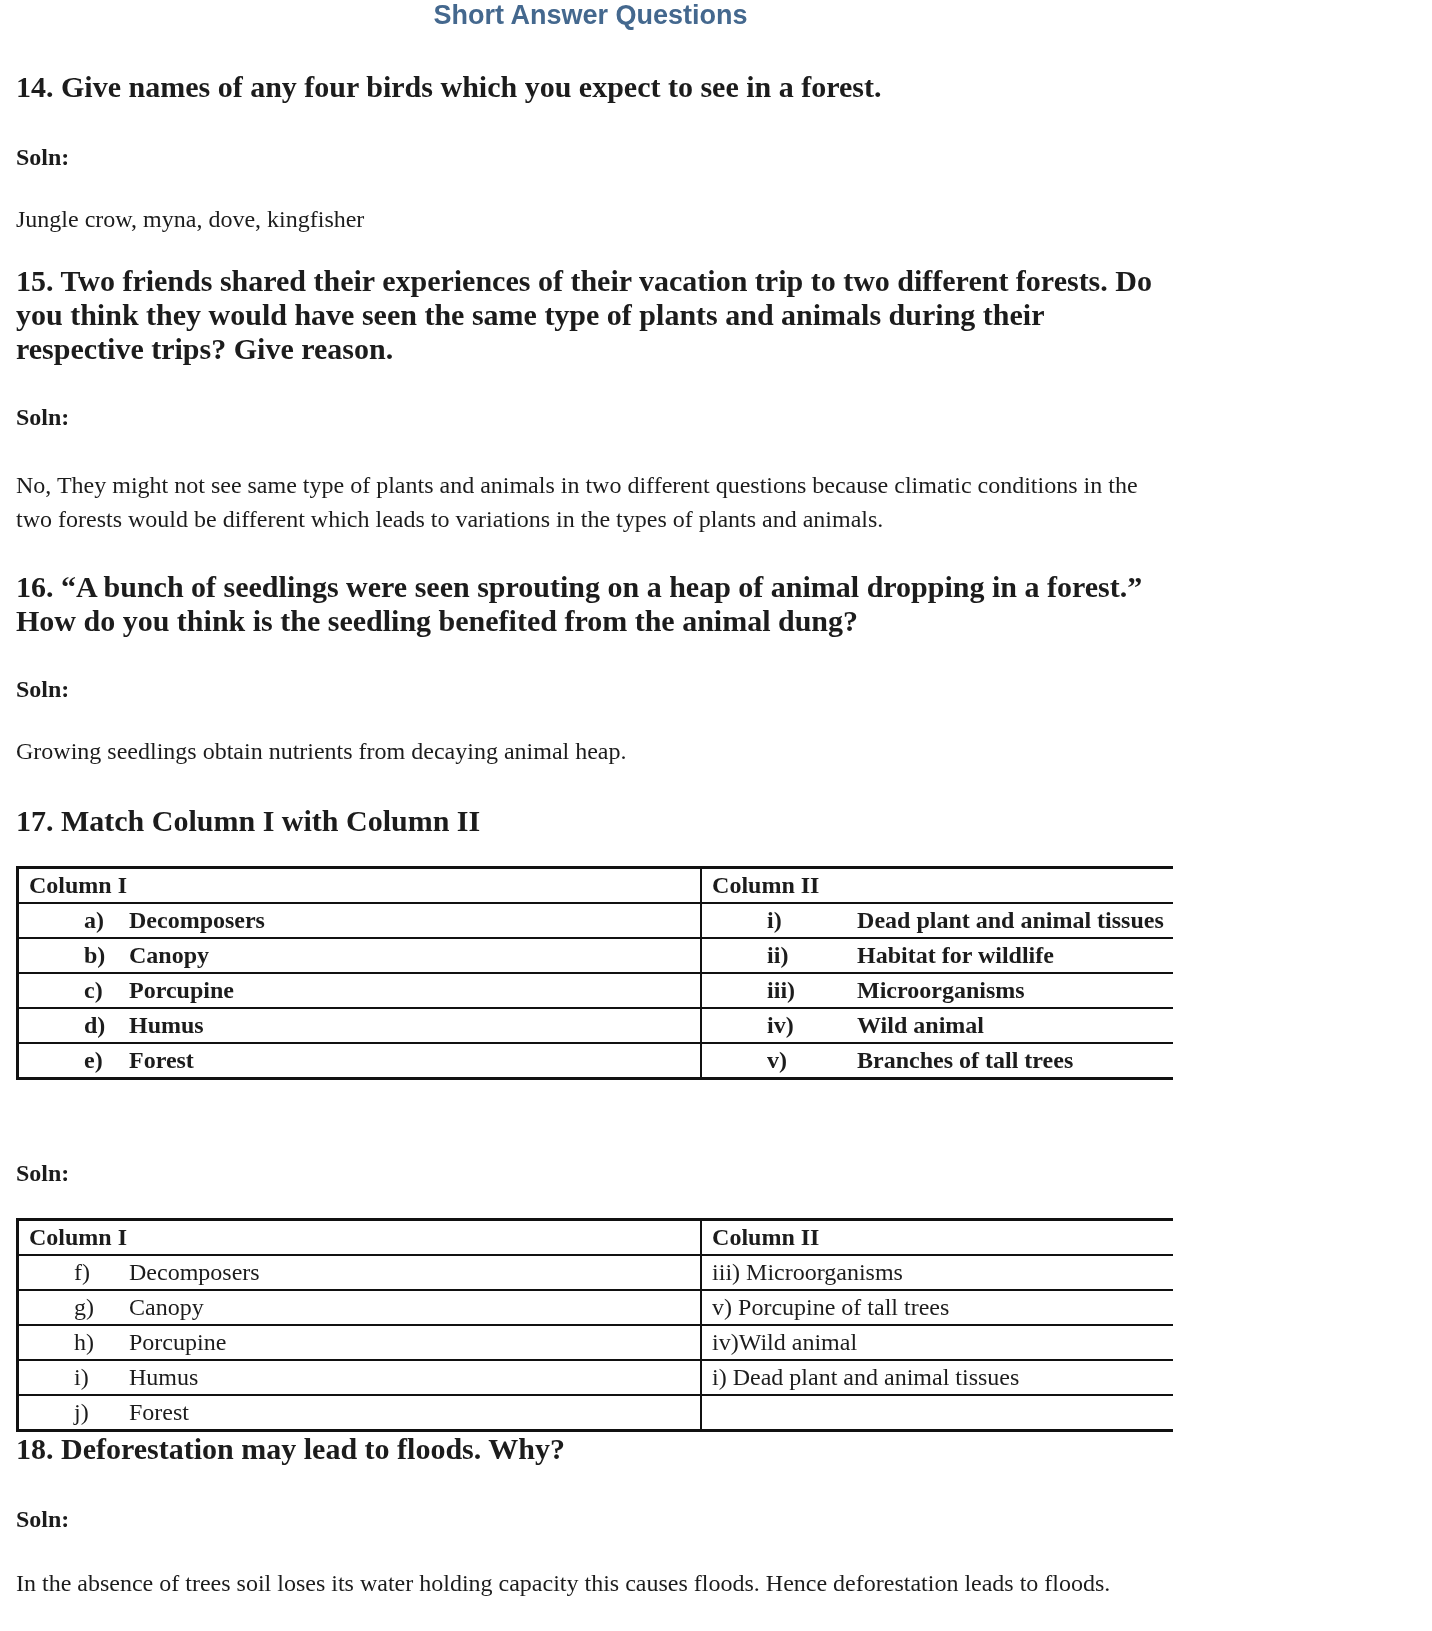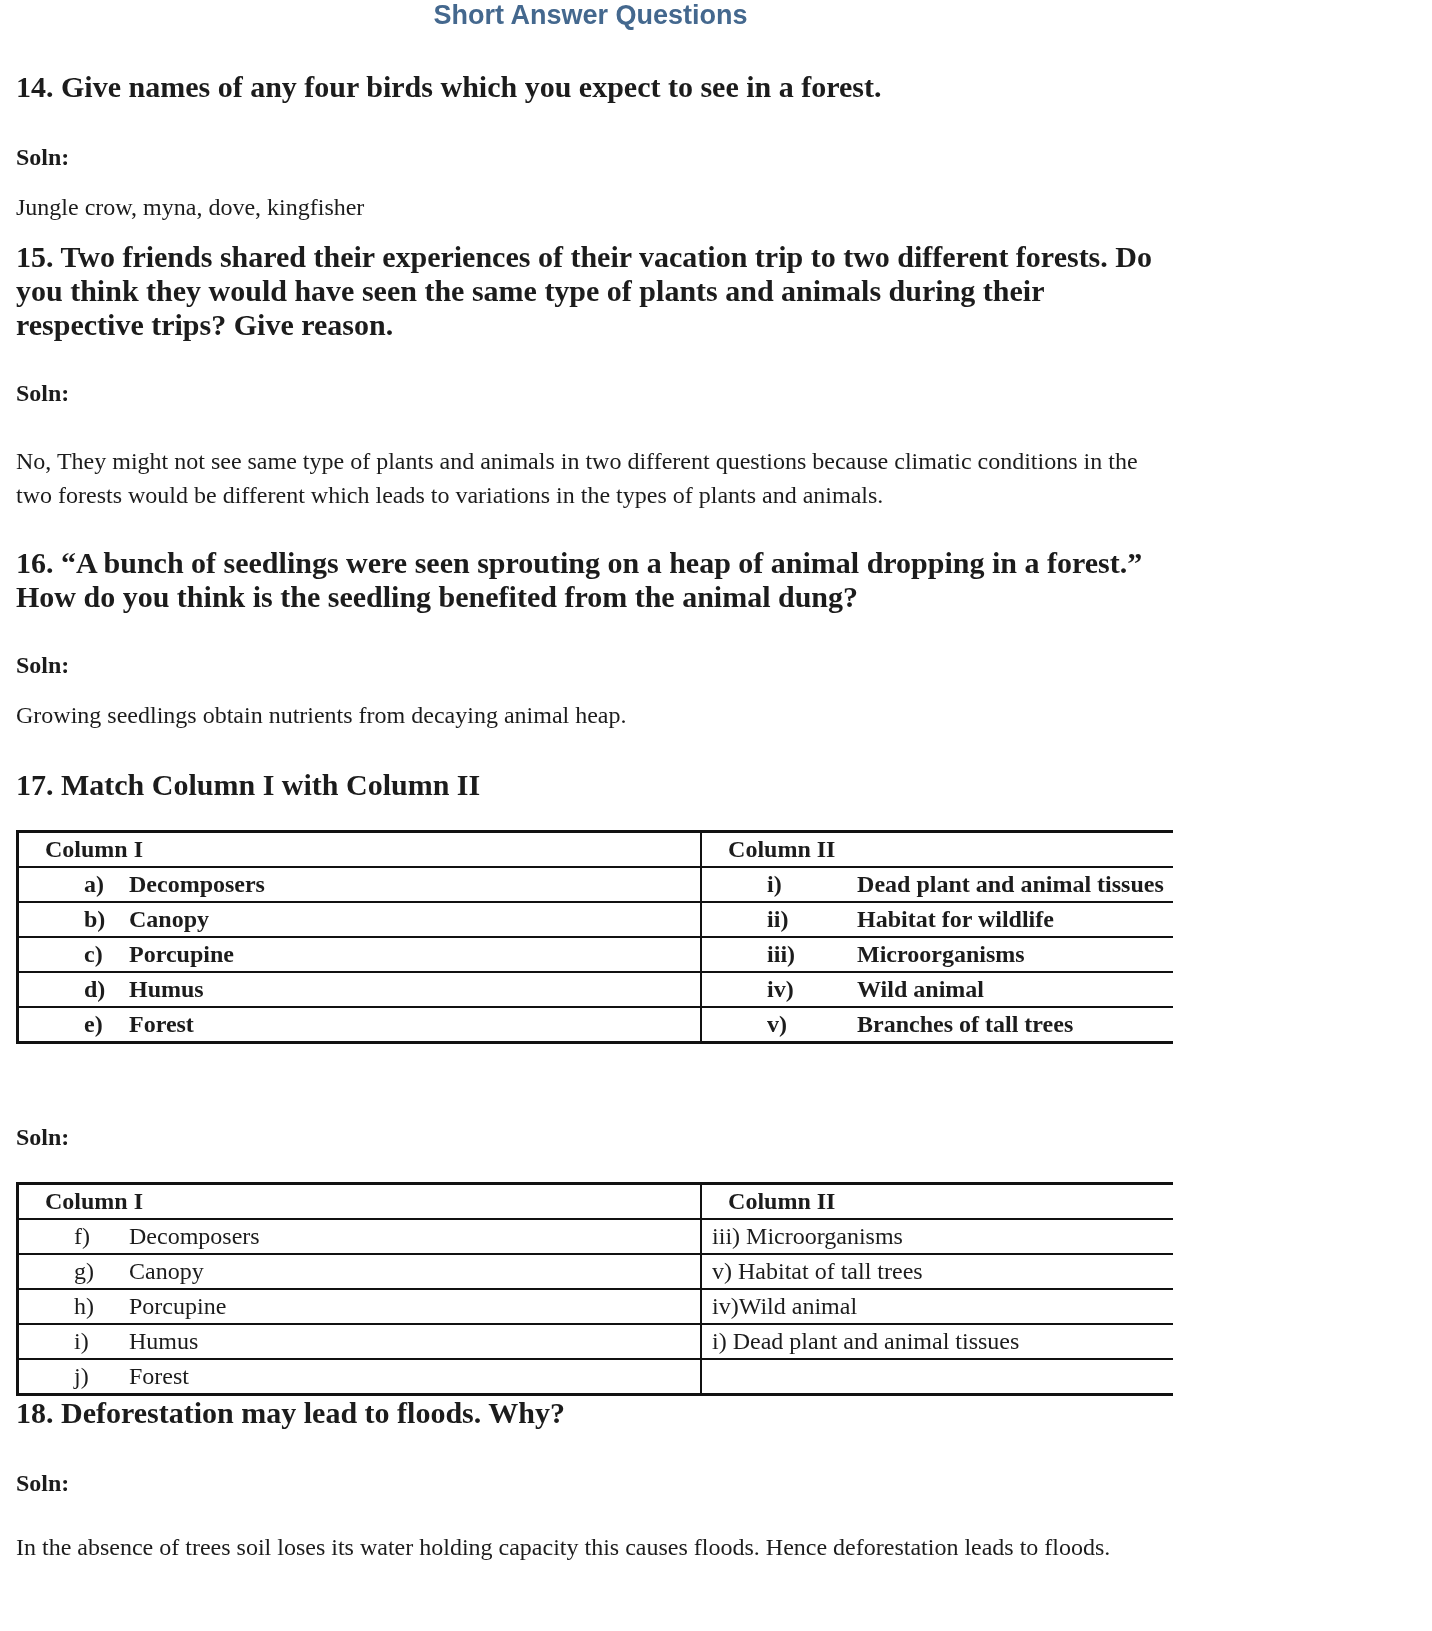--- a/index.html
+++ b/index.html
@@ -22,21 +22,21 @@
     color: #44688e;
     line-height: 30px;
     padding-top: 0;
   }
   .para { line-height: 34px; }
   .q { font-weight: bold; font-size: 30px; }
   .soln { font-weight: bold; }
   .mt40 { margin-top: 40px; }
   .mt36 { margin-top: 36px; }
   .mt34 { margin-top: 34px; }
-  .mt32 { margin-top: 16px; }
+  .mt32 { margin-top: 28px; }
   .mt30 { margin-top: 30px; }
   .mt28 { margin-top: 28px; }
   .mt42 { }
   .mt76 { margin-top: 76px; }
   .mtable {
     border: 3px solid #111111;
     width: 1400px;
     font-size: 24px;
   }
   .mrow { display: flex; border-top: 2px solid #111111; }
@@ -53,21 +53,21 @@
     padding: 1px 10px;
     line-height: 31px;
     display: flex;
     align-items: flex-end;
   }
   .hdr { font-weight: bold; }
   .t1 .mcell-l, .t1 .mcell-r { font-weight: bold; }
   .t1 .key-l { margin-left: 55px; width: 45px; flex: none; }
   .t1 .key-r { margin-left: 55px; width: 90px; flex: none; }
   .t2 .key-l { margin-left: 45px; width: 55px; flex: none; }
-  .hdr .key-none { margin-left: 16px; }
+  .hdr .key-none { margin-left: 0; }
 </style>
 </head>
 <body>
 
 <div class="page">
 
   <div class="title">Short Answer Questions</div>
 
   <div class="para q mt40">14. Give names of any four birds which you expect to see in a forest.</div>
   <div class="para soln mt36">Soln:</div>
@@ -163,21 +163,21 @@
       <div class="mcell-r">
           <span>iii) Microorganisms</span>
         </div>
     </div>
     <div class="mrow">
       <div class="mcell-l">
           <span class="key-l">g)</span>
           <span>Canopy</span>
         </div>
       <div class="mcell-r">
-          <span>v) Habitat of tall trees</span>
+          <span>v) Porcupine of tall trees</span>
         </div>
     </div>
     <div class="mrow">
       <div class="mcell-l">
           <span class="key-l">h)</span>
           <span>Porcupine</span>
         </div>
       <div class="mcell-r">
           <span>iv)Wild animal</span>
         </div>

